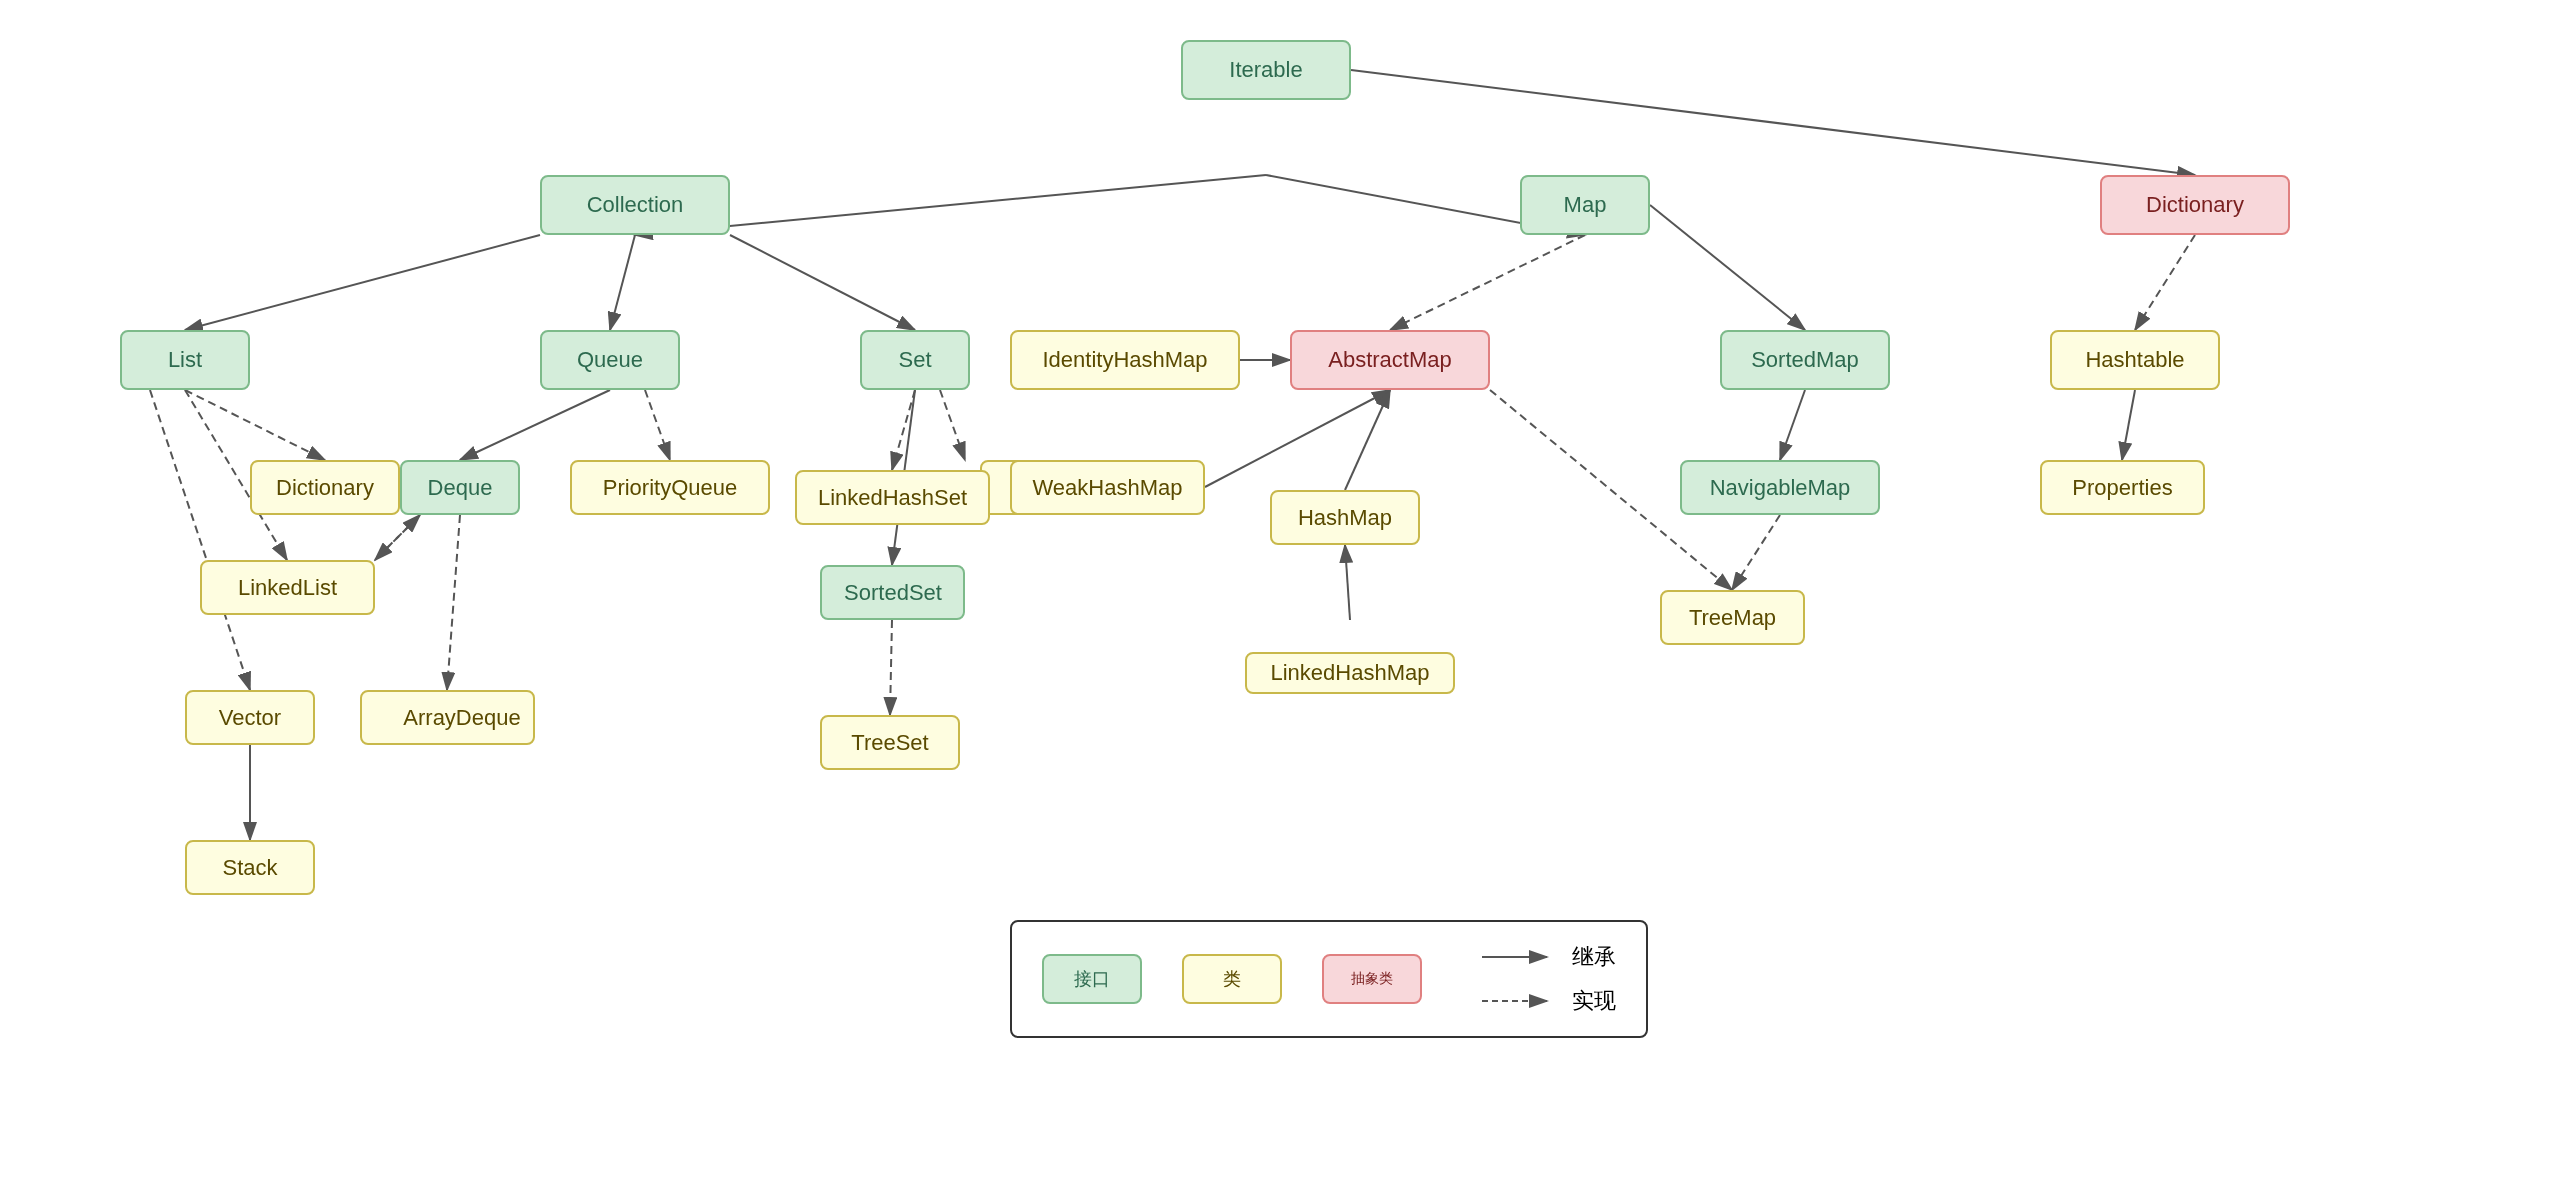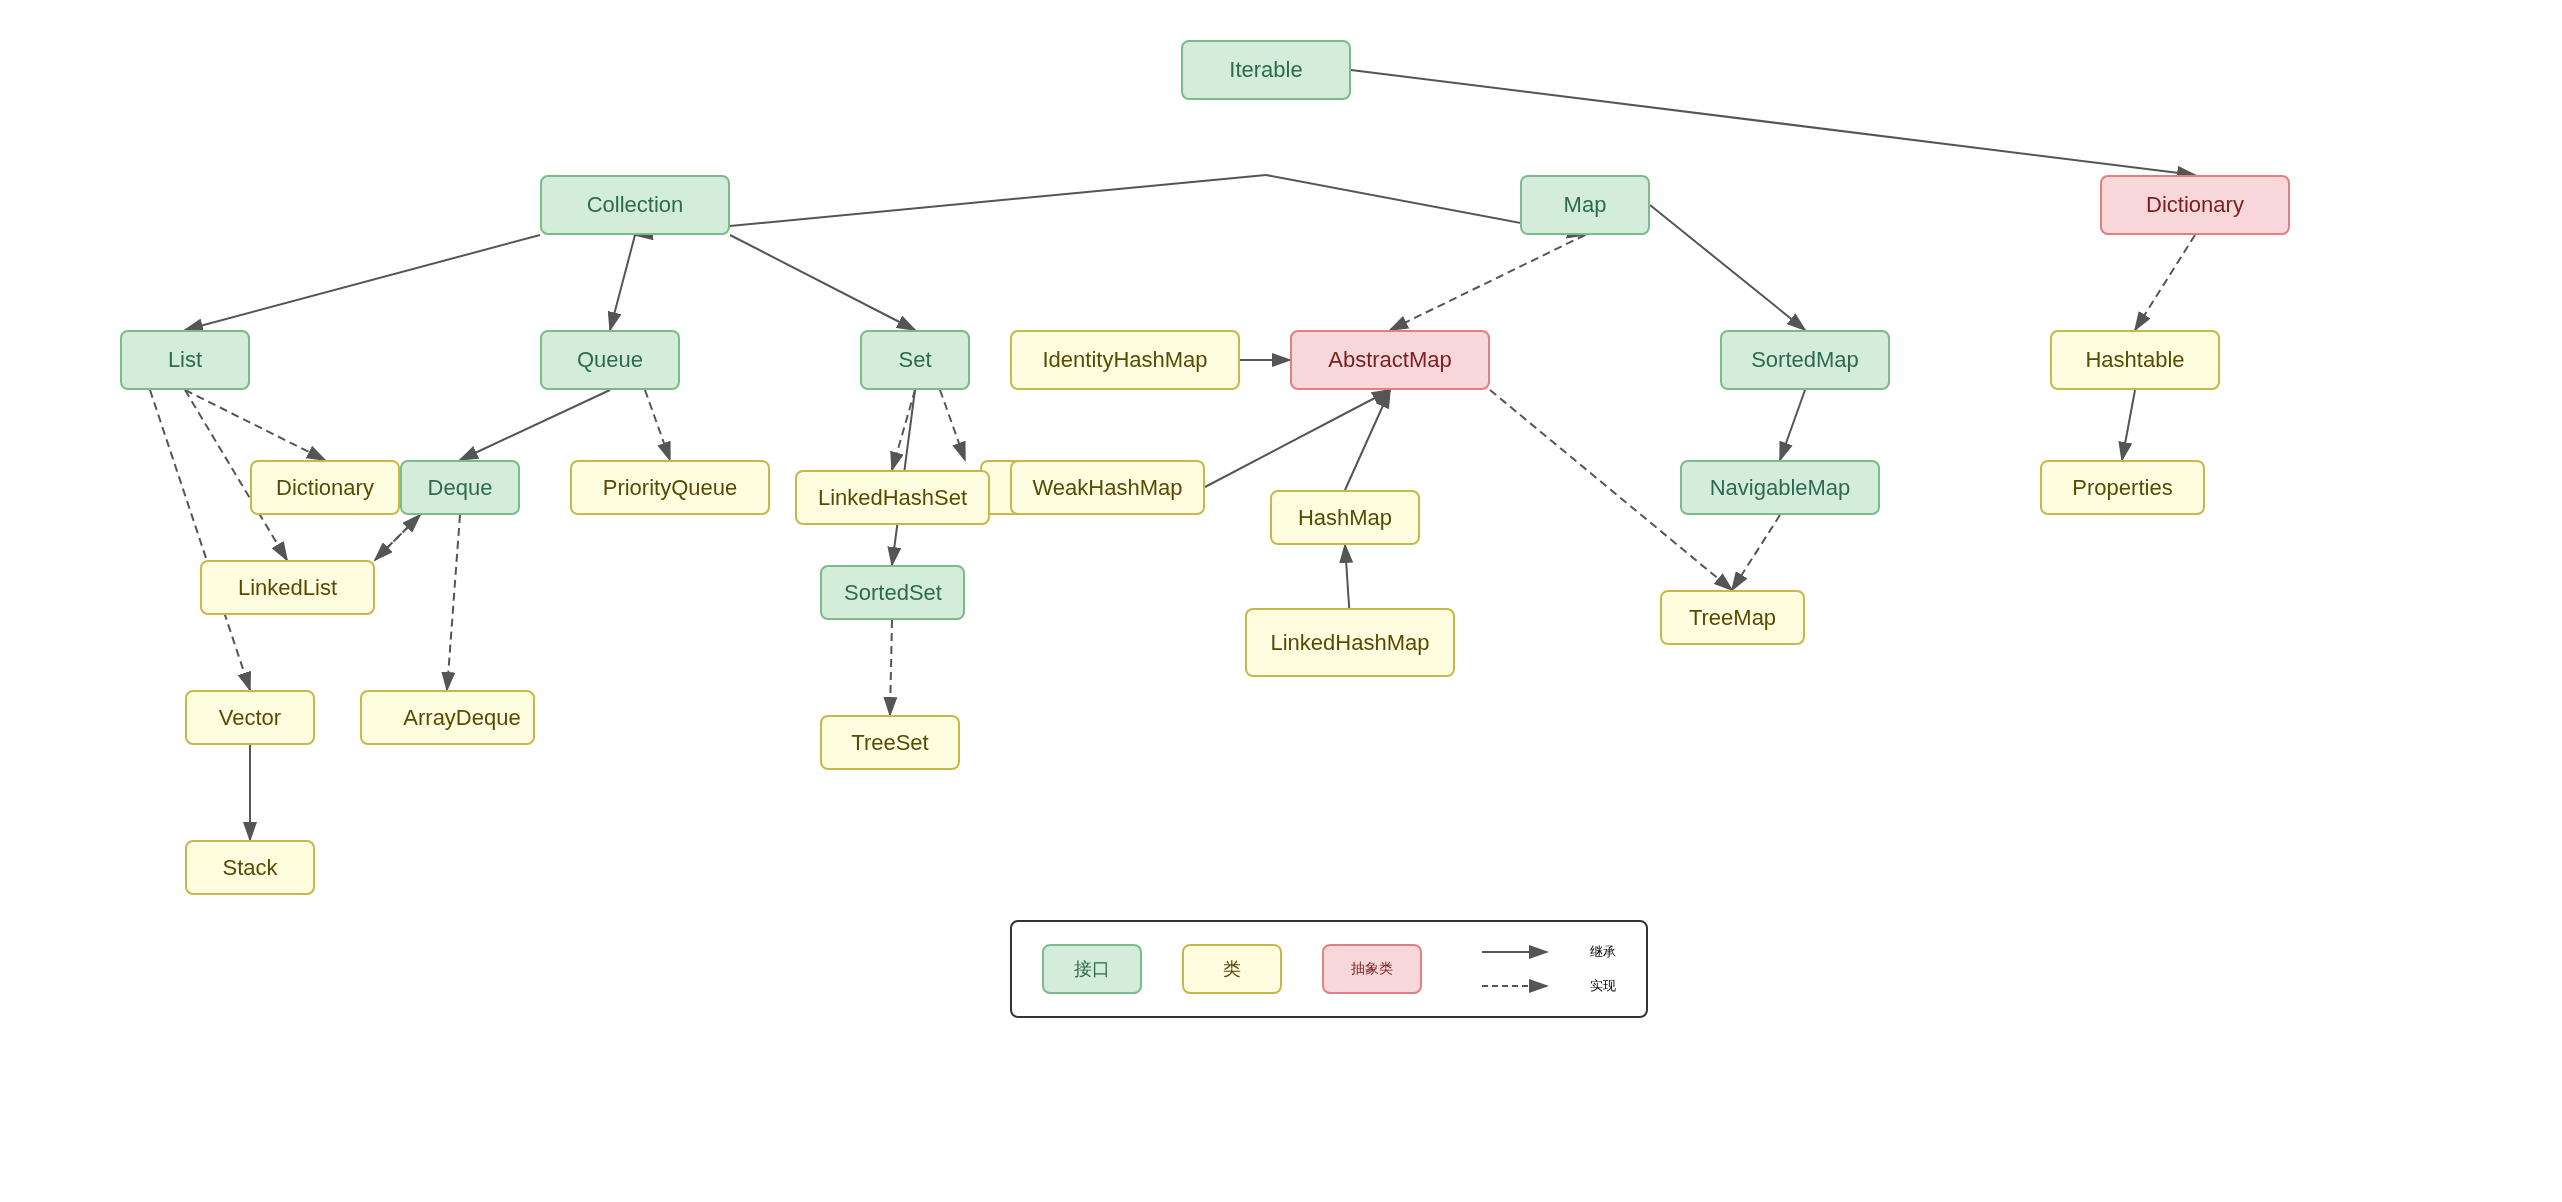--- a/index.html
+++ b/index.html
@@ -62,22 +62,22 @@
       gap: 40px;
     }
     .legend-item {
       display: flex;
       align-items: center;
       gap: 12px;
     }
     .legend-line {
       display: flex;
       align-items: center;
-      gap: 28px;
-      font-size: 13px;
+      gap: 10px;
+      font-size: 22px;
     }
   </style>
 </head>
 <body>
 
 <div class="diagram-container">
   <svg class="arrows">
     <defs>
 
       <marker id="arrowSolid" markerWidth="10" markerHeight="7" refX="9" refY="3.5" orient="auto">
@@ -168,21 +168,21 @@
   <div class="node node-class" style="left:570px;top:460px;width:200px;height:55px;">PriorityQueue</div>
   <div class="node node-class" style="left:980px;top:460px;width:145px;height:55px;">HashSet</div>
   <div class="node node-class" style="left:1010px;top:460px;width:195px;height:55px;">WeakHashMap</div>
   <div class="node node-class" style="left:1270px;top:490px;width:150px;height:55px;">HashMap</div>
   <div class="node node-interface" style="left:1680px;top:460px;width:200px;height:55px;">NavigableMap</div>
   <div class="node node-class" style="left:2040px;top:460px;width:165px;height:55px;">Properties</div>
 
   <div class="node node-class" style="left:200px;top:560px;width:175px;height:55px;">LinkedList</div>
   <div class="node node-class" style="left:795px;top:470px;width:195px;height:55px;">LinkedHashSet</div>
   <div class="node node-interface" style="left:820px;top:565px;width:145px;height:55px;padding-left:15px;">SortedSet</div>
-  <div class="node node-class" style="left:1245px;top:608px;width:210px;height:69px;">LinkedHashMap</div>
+  <div class="node node-class" style="left:1245px;top:652px;width:210px;height:42px;">LinkedHashMap</div>
   <div class="node node-class" style="left:1660px;top:590px;width:145px;height:55px;">TreeMap</div>
 
   <div class="node node-class" style="left:185px;top:690px;width:130px;height:55px;">Vector</div>
   <div class="node node-class" style="left:360px;top:690px;width:175px;height:55px;padding-left:43px;">ArrayDeque</div>
   <div class="node node-class" style="left:820px;top:715px;width:140px;height:55px;">TreeSet</div>
   <div class="node node-class" style="left:185px;top:840px;width:130px;height:55px;">Stack</div>
 
   <div class="legend-box" style="left:1010px;top:920px;">
     <div class="legend-item">
       <div class="node node-interface" style="position:relative;width:100px;height:50px;font-size:18px;">接口</div>

